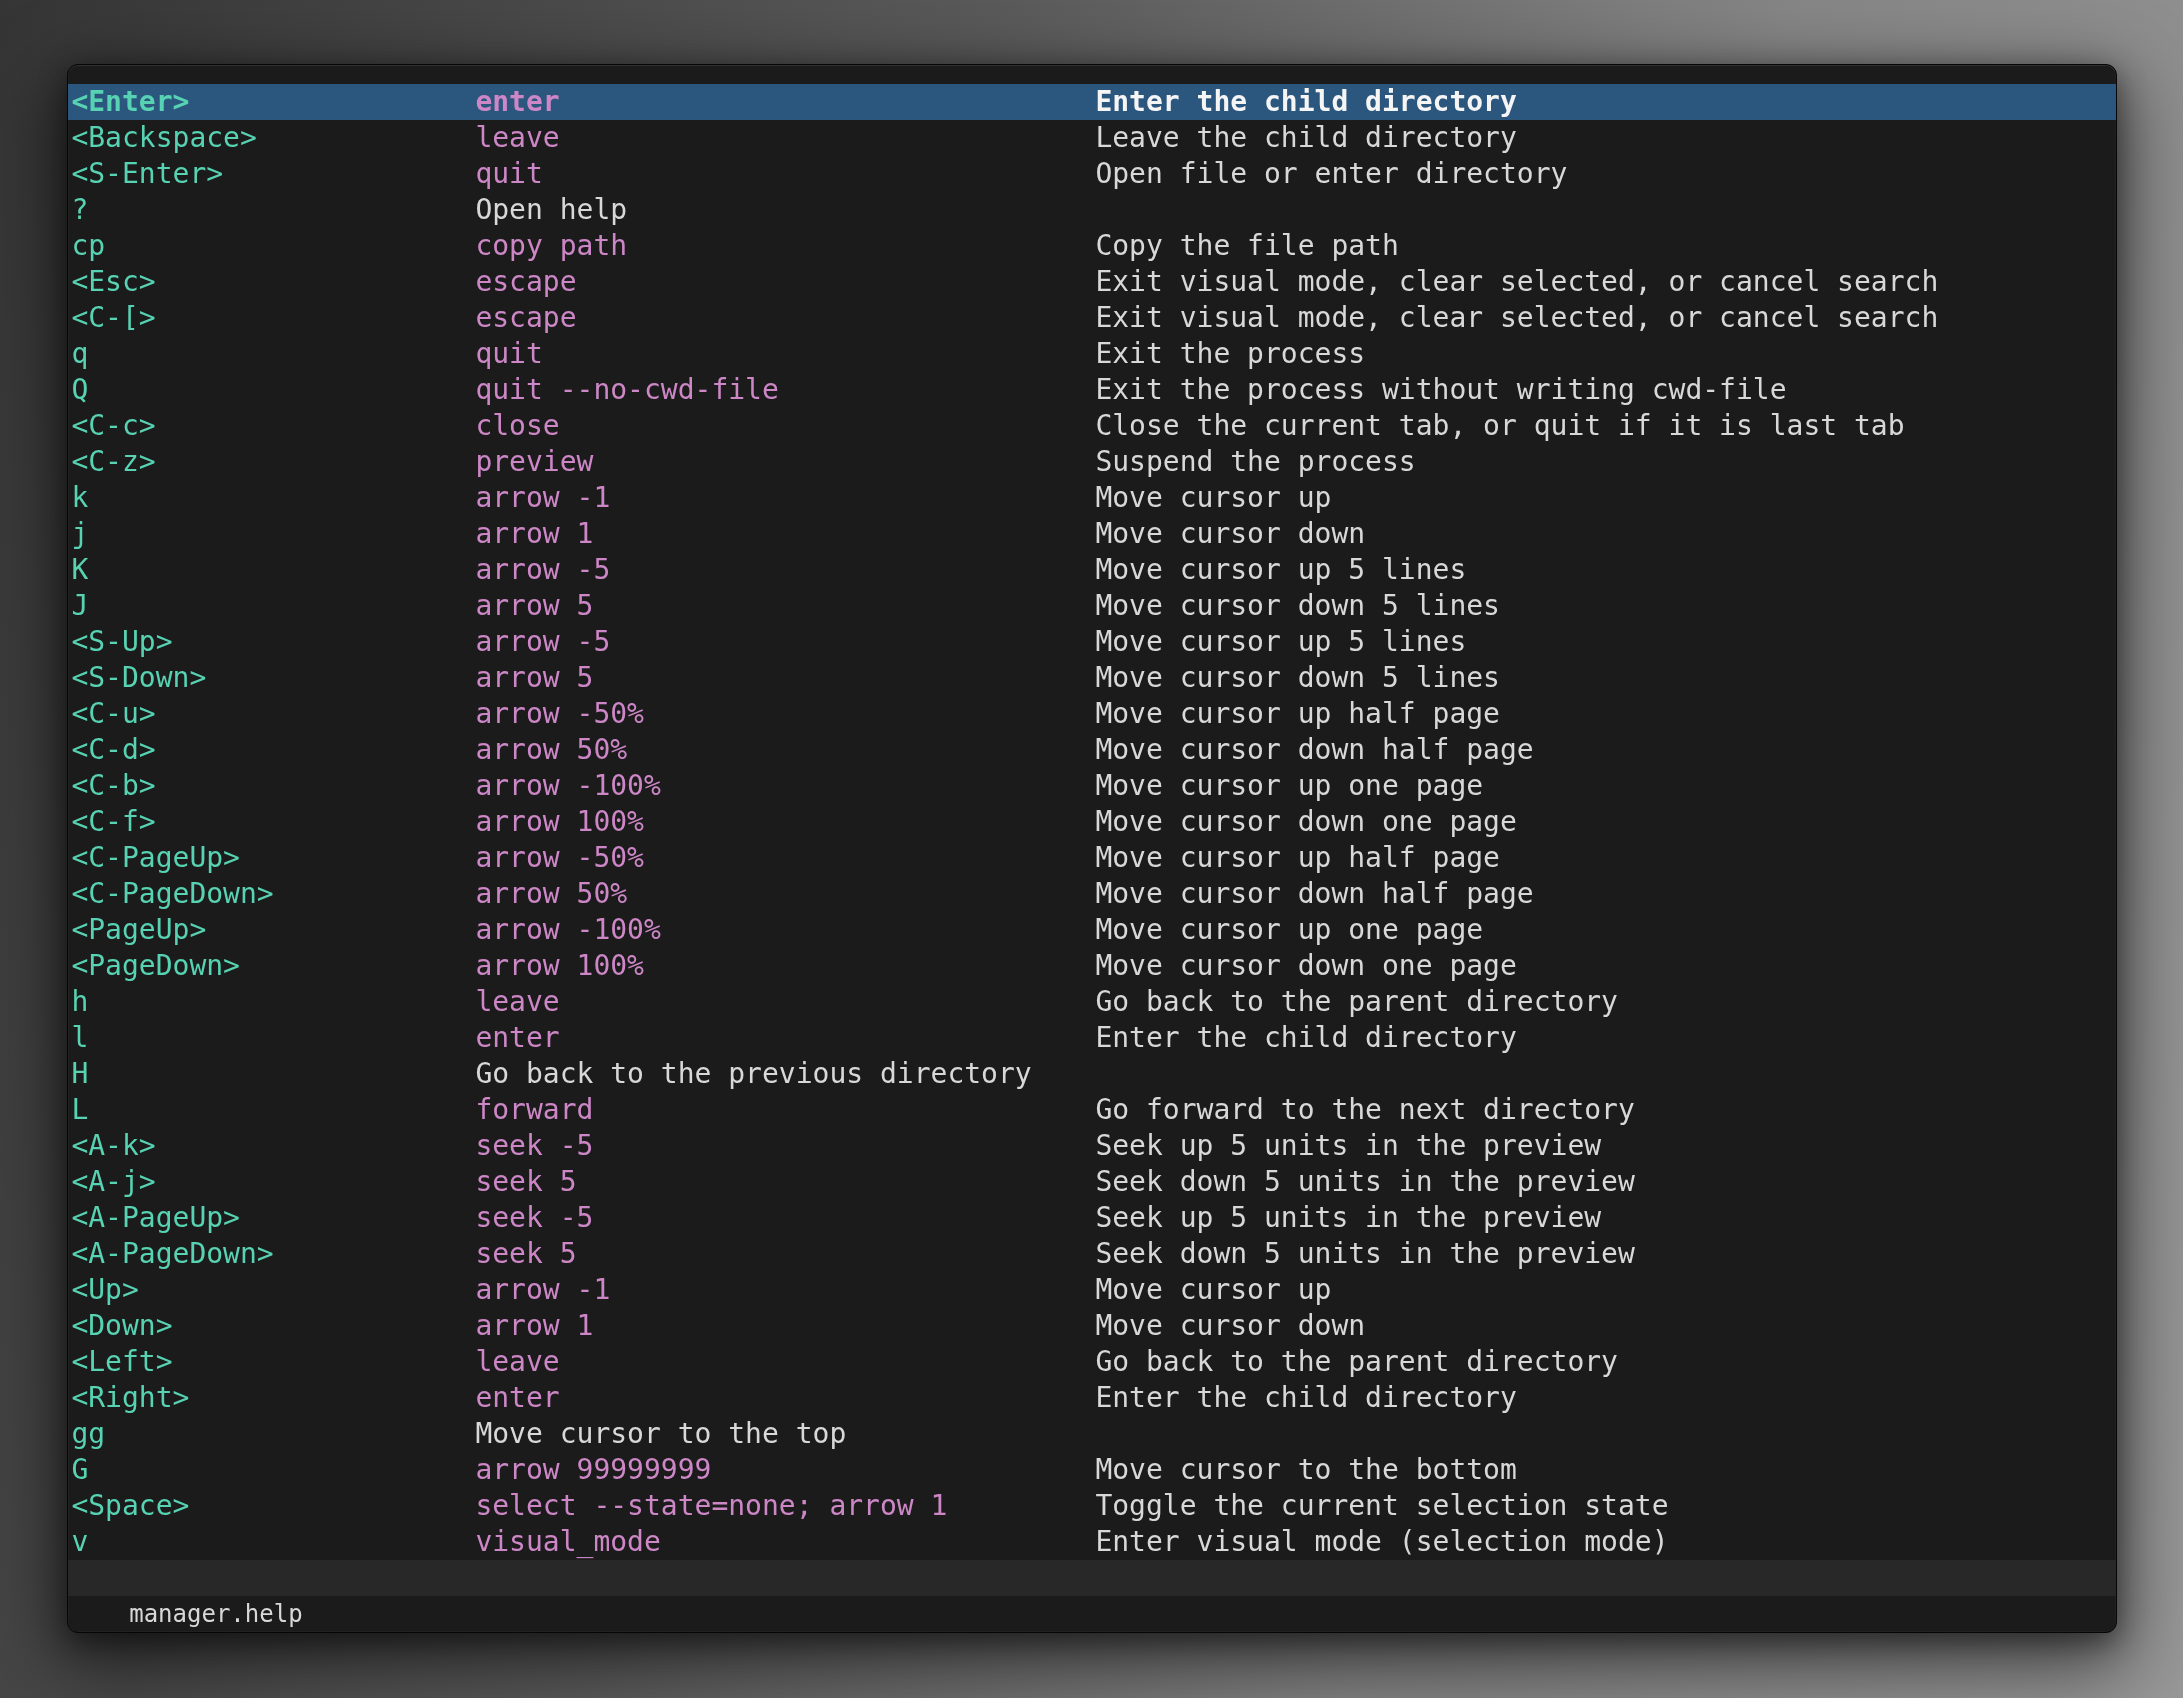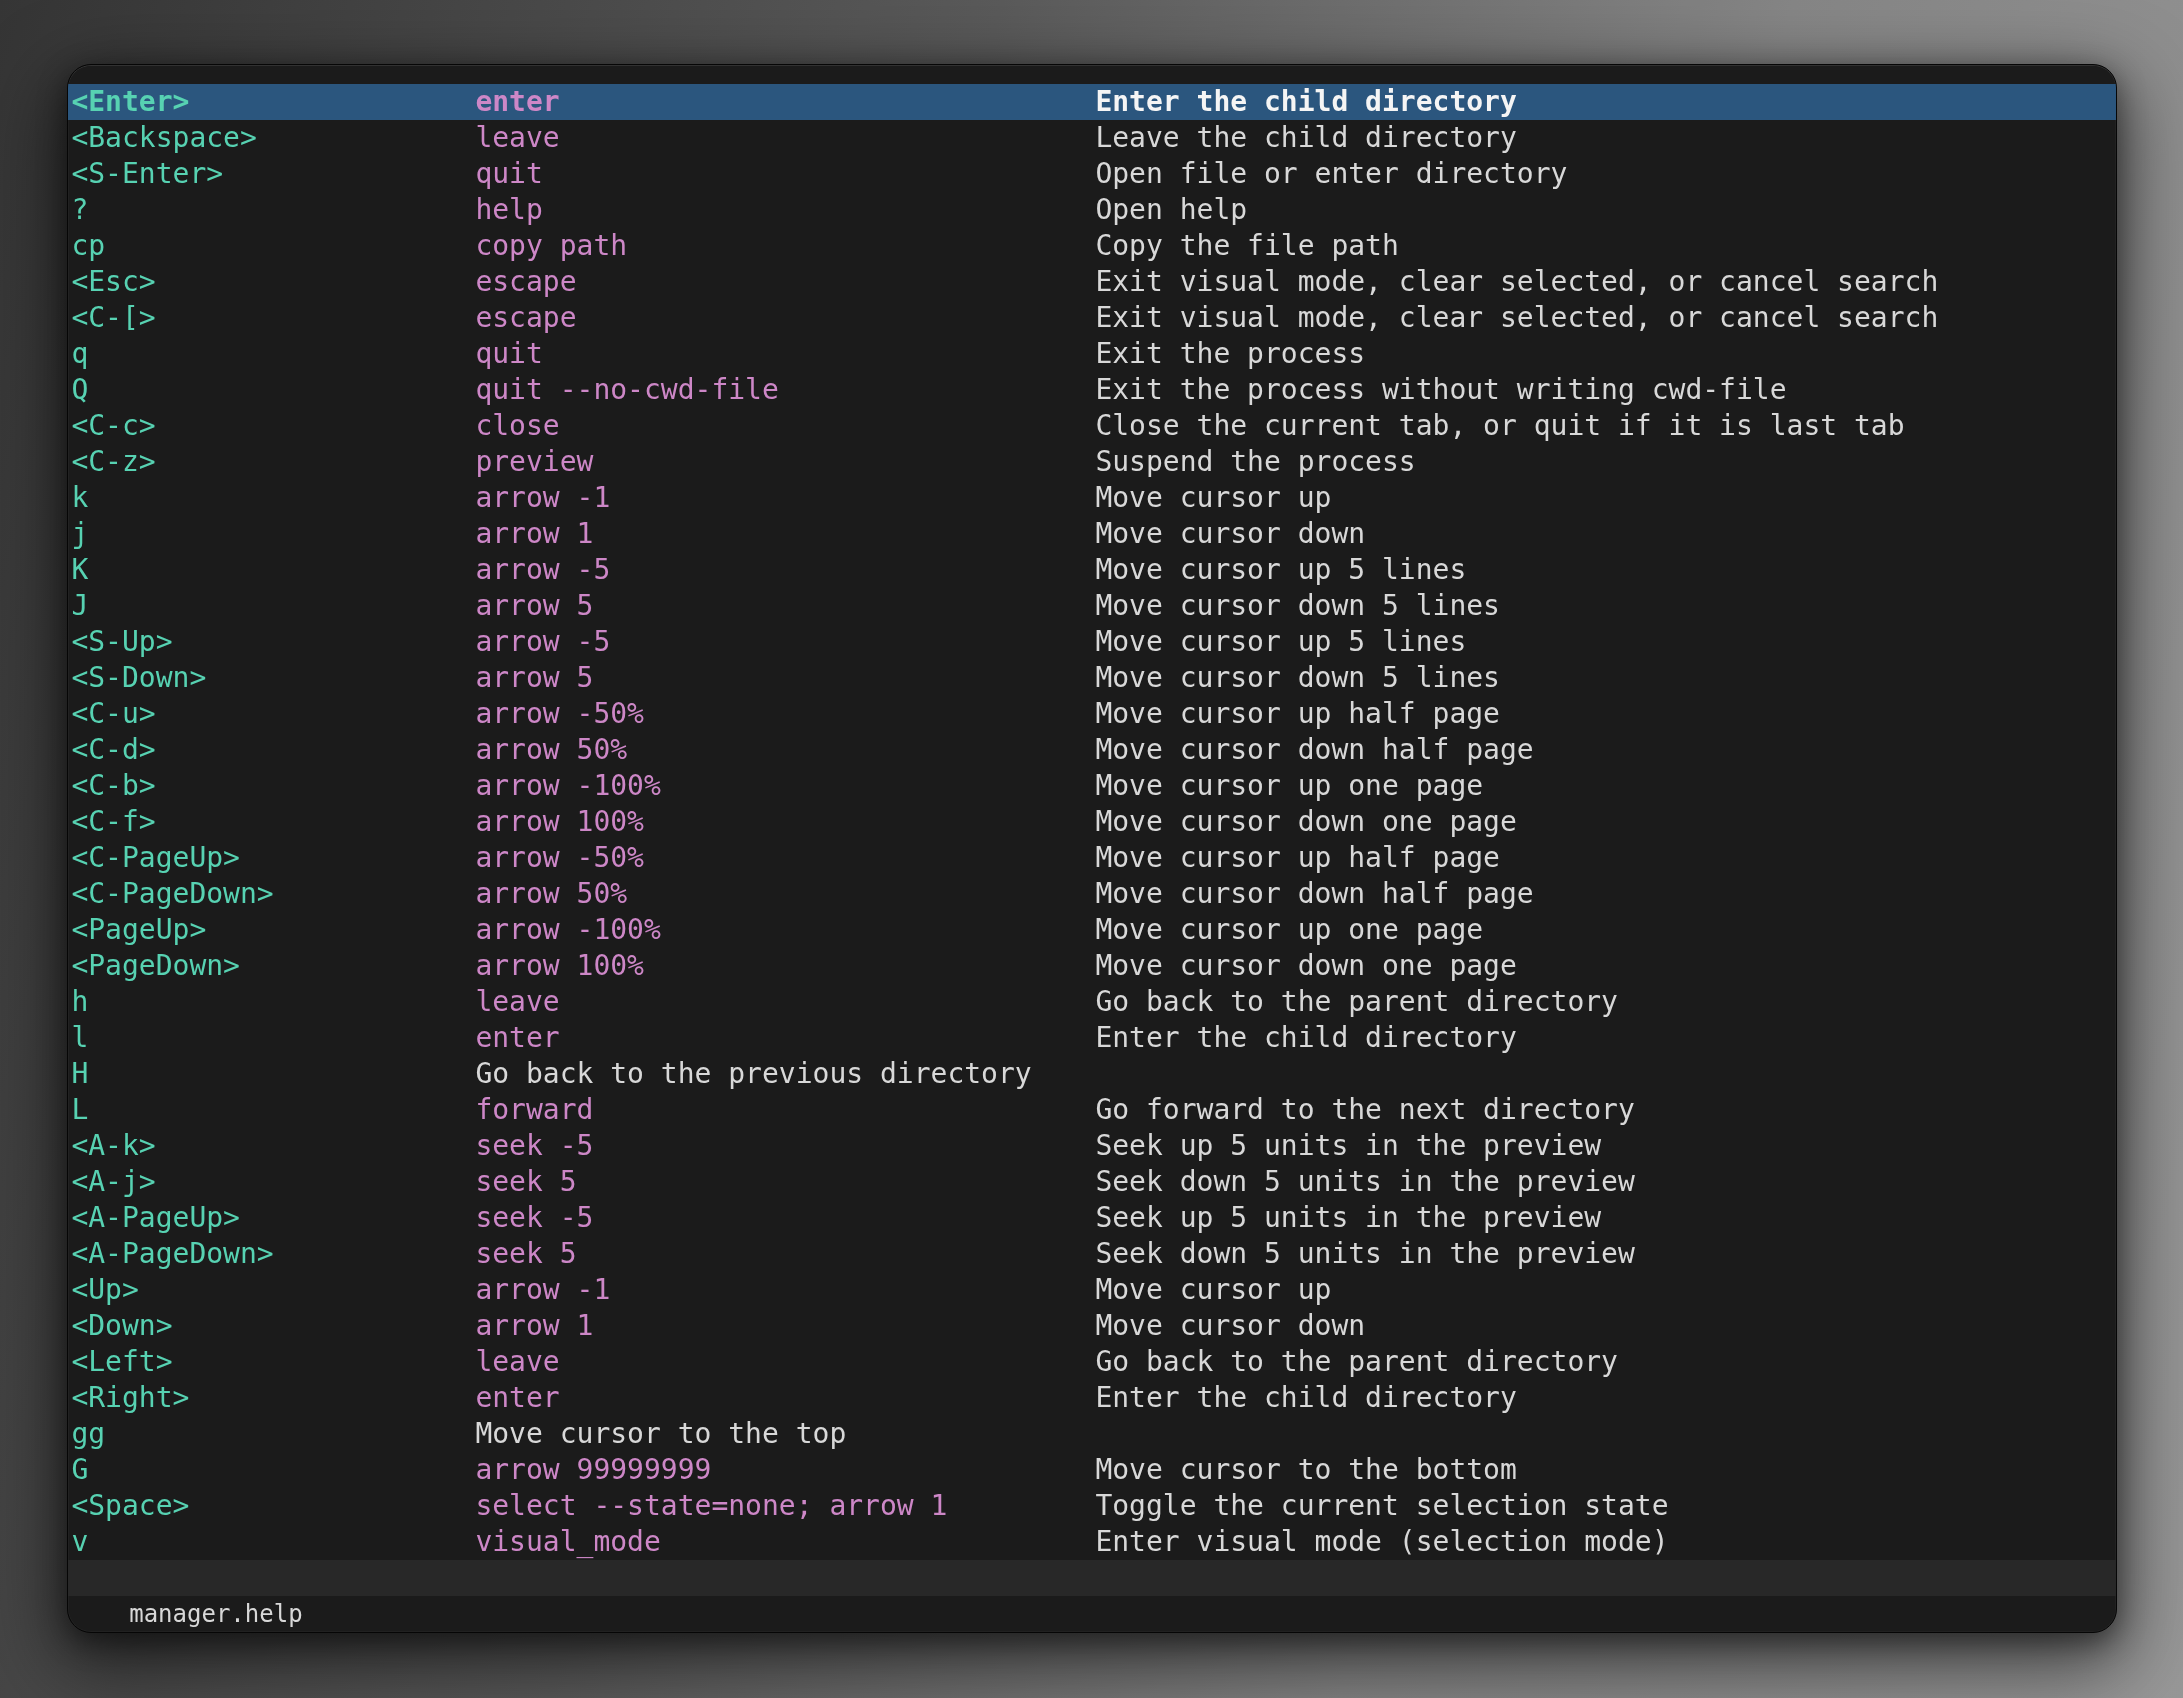--- a/index.html
+++ b/index.html
@@ -19,21 +19,21 @@
       var(--backdrop-mid) 68%,
       var(--backdrop-end) 100%);
   }
   .window {
     position: absolute;
     left: 67px;
     top: 64px;
     width: 2050px;
     height: 1569px;
     background: var(--window-bg);
-    border-radius: 24px;
+    border-radius: 11px;
     border: 0.8px solid #060606;
     box-sizing: border-box;
     overflow: hidden;
     box-shadow:
       0 25px 76px 10px rgba(0, 0, 0, 0.55),
       0 8.4px 28.5px rgba(0, 0, 0, 0.45),
       inset 0 0.8px 0 rgba(255, 255, 255, 0.10),
       inset 0 0 0 0.8px rgba(255, 255, 255, 0.04);
   }
   .rows {
@@ -86,21 +86,20 @@
   </div>
 
   <div class="row">
     <span class="key">&lt;S-Enter&gt;</span>
     <span class="cmd">quit</span>
     <span class="desc">Open file or enter directory</span>
   </div>
 
   <div class="row">
     <span class="key">?</span>
-    <span class="cmd">help</span>
     <span class="desc">Open help</span>
   </div>
 
   <div class="row">
     <span class="key">cp</span>
     <span class="cmd">copy path</span>
     <span class="desc">Copy the file path</span>
   </div>
 
   <div class="row">

